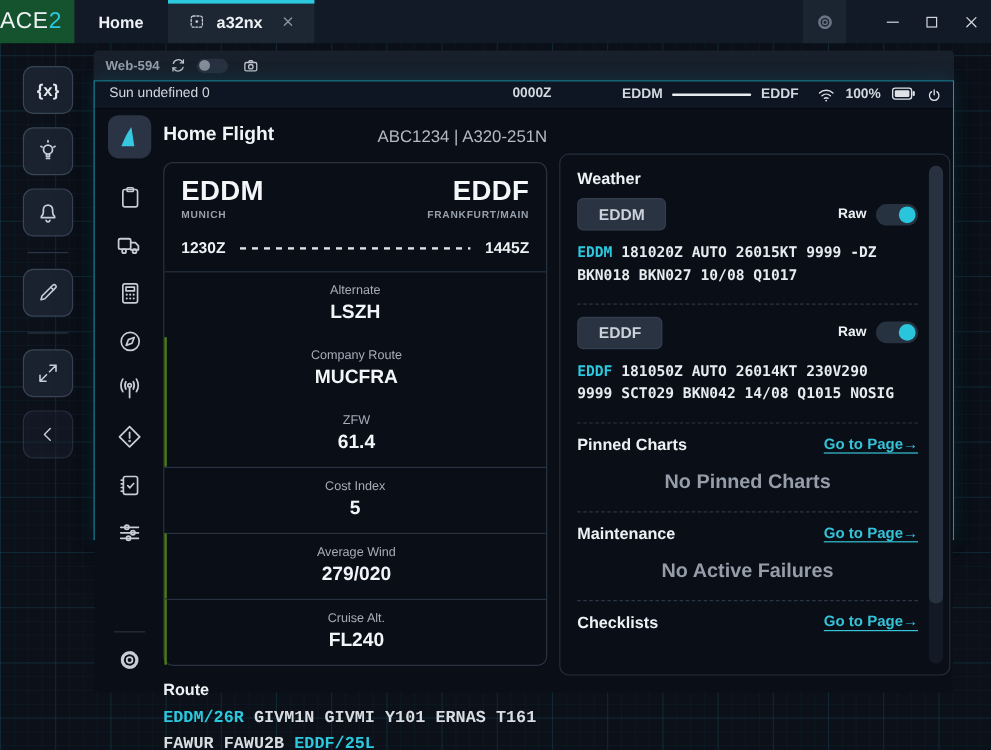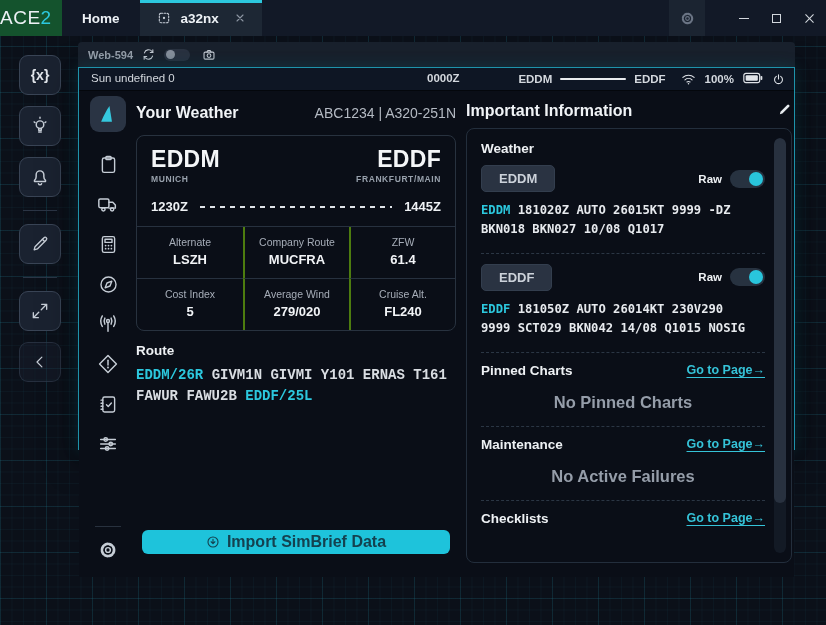--- a/index.html
+++ b/index.html
@@ -65,26 +65,26 @@
   .flight-num { font-size:14px; color:#b4bac3; }
 
   .card { margin-top:5px; border:1px solid #28323f; border-radius:8px; padding:12px 14px 0; flex:none; }
   .ap-row { display:flex; justify-content:space-between; }
   .ap-icao { font-size:23px; font-weight:800; color:#f4f6f8; letter-spacing:.3px; line-height:1; }
   .ap-city { font-size:8.5px; font-weight:700; color:#98a1ac; letter-spacing:.6px; margin-top:3px; }
   .ap.arr { text-align:right; }
   .time-row { display:flex; align-items:center; gap:12px; margin:15px 0 12px; }
   .time-val { font-size:13px; font-weight:800; color:#eef1f4; }
   .dash-line { flex:1; height:2px; background:repeating-linear-gradient(90deg,#dfe3e8 0 5px,transparent 5px 10px); }
-  .detail-grid { display:grid; grid-template-columns:1fr 1fr 1fr; margin:0 -14px; border-top:1px solid #27313f; }
+  .detail-grid { display:grid; grid-template-columns:1fr; margin:0 -14px; border-top:1px solid #27313f; }
   .cell { padding:9px 4px 11px; text-align:center; border-left:2px solid #4d7c0f; }
   .cell.c0 { border-left:none; }
   .cell.r1 { border-top:1px solid #27313f; }
   .cell-lbl { font-size:10.5px; color:#a6adb8; }
-  .cell-val { font-size:13px; font-weight:800; color:#f2f4f7; margin-top:4px; }
+  .cell-val { font-size:16px; font-weight:800; color:#f2f4f7; margin-top:4px; }
 
   .route-sec { margin-top:12px; flex:none; }
   .route-title { font-size:13.5px; font-weight:700; color:#eef1f4; }
   .route-text { margin-top:7px; font-family:Liberation Mono, monospace; font-size:14px; font-weight:700; line-height:1.5; color:#d9dde2; max-width:312px; }
   .route-text .accent { color:#2cc8de; }
 
   .import-btn { margin:auto 6px 13px; height:24px; flex:none; background:#1ec3db; border-radius:6px; border:none; display:flex; align-items:center; justify-content:center; gap:7px; font-family:"Liberation Sans",sans-serif; font-size:16px; font-weight:700; color:#14414f; cursor:pointer; }
 
   
   .info-panel { position:absolute; left:387px; right:2px; top:5px; bottom:10px; }
@@ -334,21 +334,21 @@
                 <svg class="ic" width="22" height="22" viewBox="0 0 24 24">
                   <circle cx="12" cy="12" r="6.6" stroke-width="3" stroke-dasharray="3.45 1.8"></circle>
                   <circle cx="12" cy="12" r="2.6"></circle>
                 </svg>
               </span>
           </div>
         </div>
 
         <div class="flight-content">
           <div class="panel-head">
-            <span class="panel-title">Your Weather</span>
+            <span class="panel-title">Home Flight</span>
             <span class="flight-num">ABC1234 | A320-251N</span>
           </div>
 
           <div class="card">
             <div class="ap-row">
               <div class="ap dep">
                 <div class="ap-icao">EDDM</div>
                 <div class="ap-city">MUNICH</div>
               </div>
               <div class="ap arr">
@@ -400,26 +400,20 @@
                   <circle cx="12" cy="12" r="8.6"></circle>
                   <path d="M12 7.3v7.2M8.8 11.6l3.2 3.2 3.2-3.2"></path>
                 </svg>
               </span>
             <span>Import SimBrief Data</span>
           </button>
         </div>
       </div>
 
       <div class="info-panel">
-        <div class="info-head">
-          <span class="panel-title">Important Information</span>
-          <span><svg width="15" height="15" viewBox="0 0 24 24">
-                <path d="M4.6 19.4l1-4L16.4 4.6a2 2 0 012.8 0l.2.2a2 2 0 010 2.8L8.6 18.4l-4 1z" fill="#e8ecf0"></path>
-              </svg></span>
-        </div>
 
         <div class="info-box">
           <div class="sec-head">Weather</div>
 
           <div class="st-row">
             <span class="chip">EDDM</span>
             <span class="raw-wrap">
               <span>Raw</span>
               <span class="toggle"></span>
             </span>

